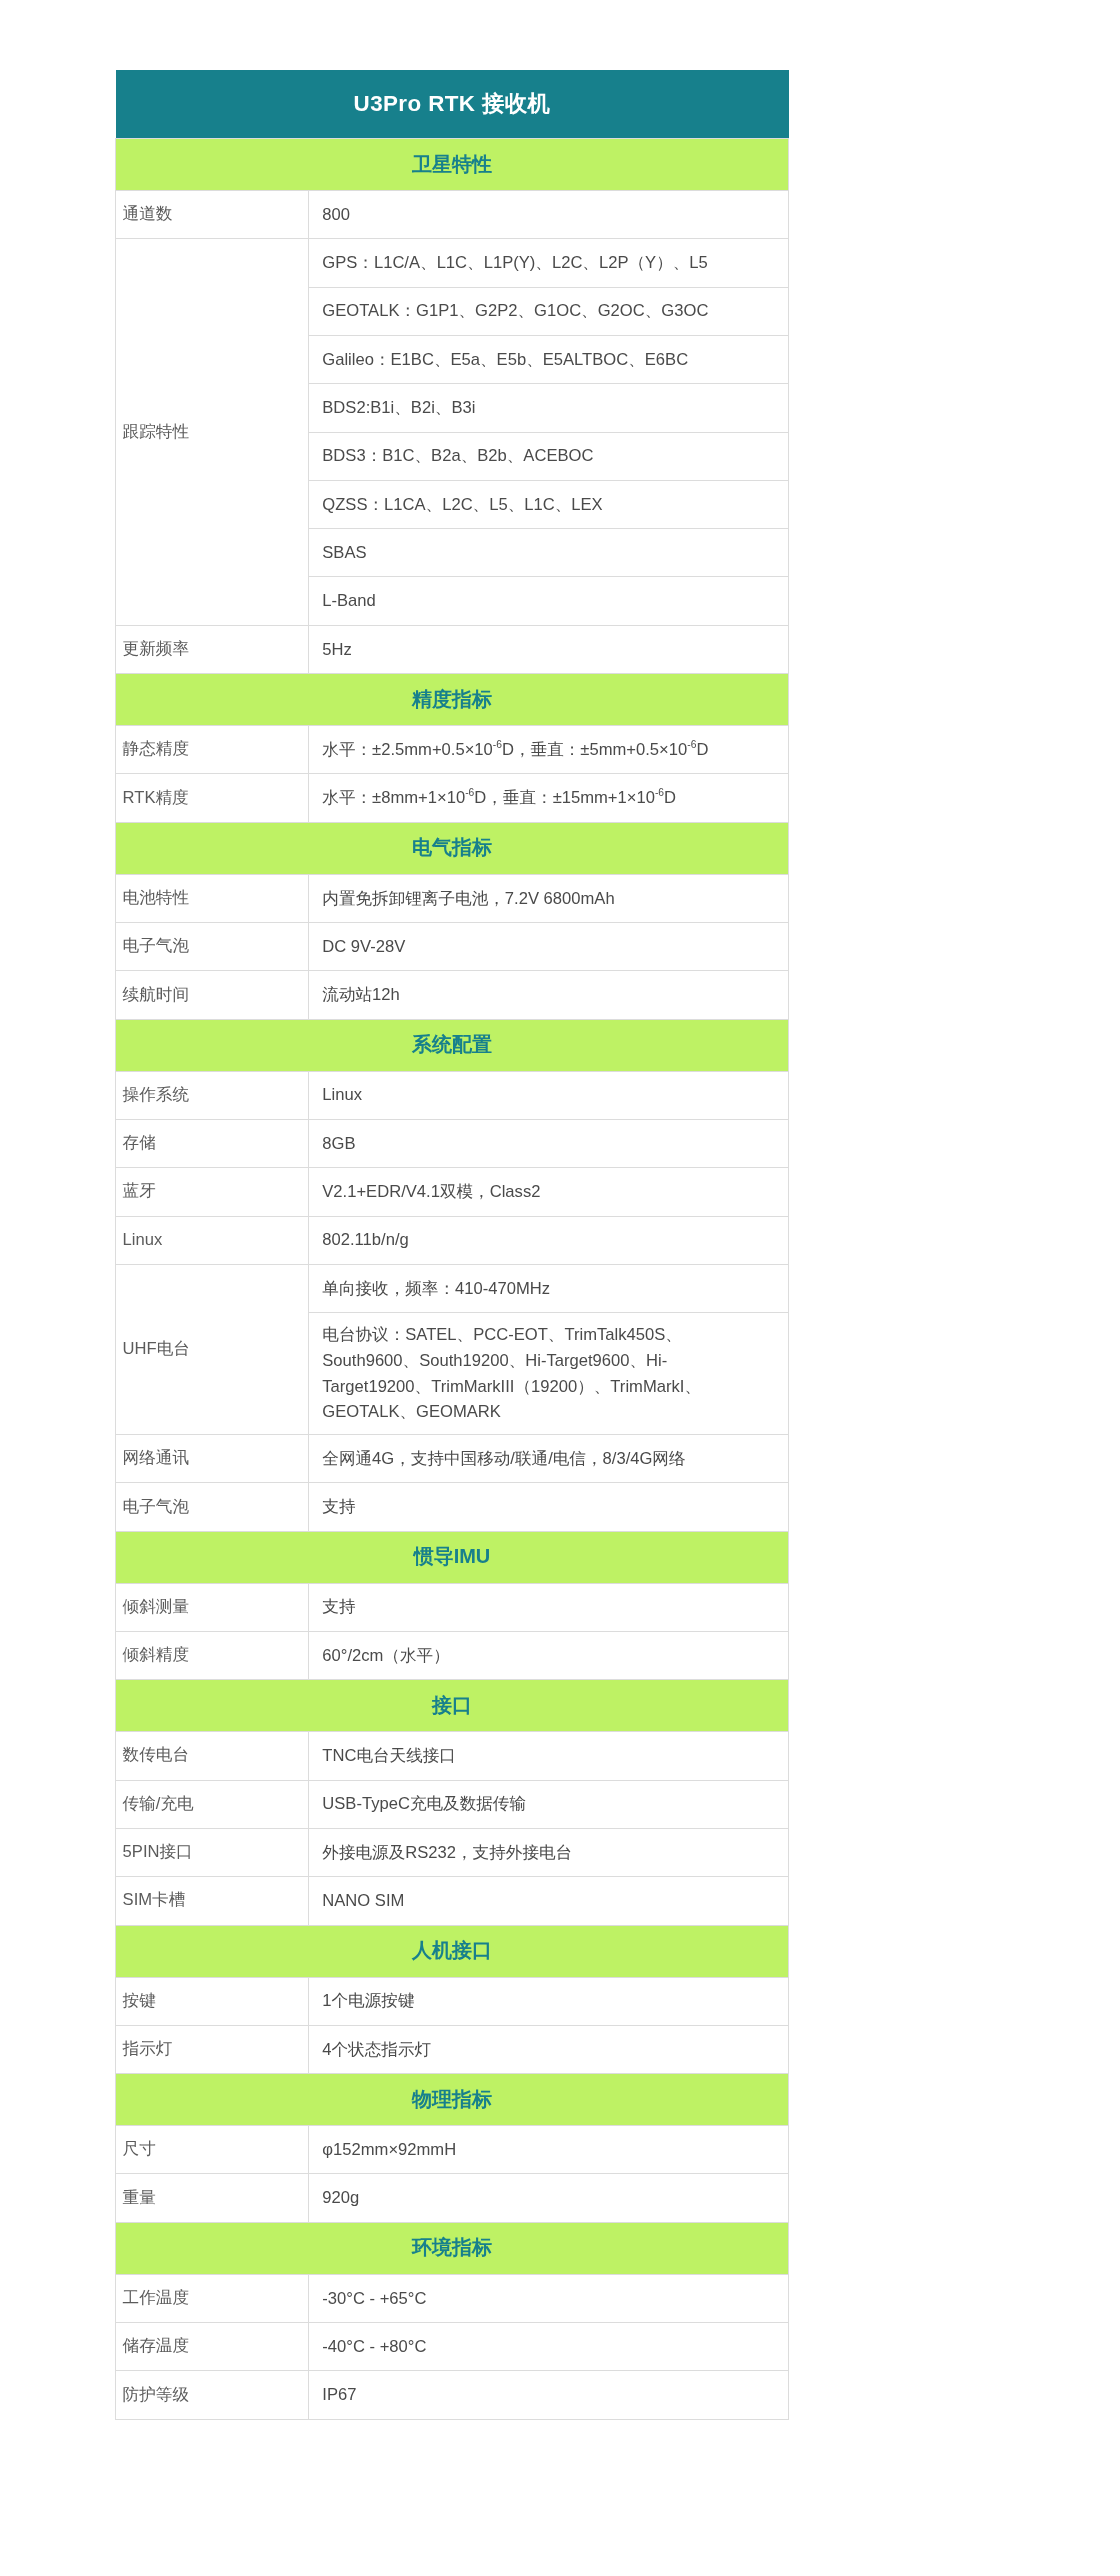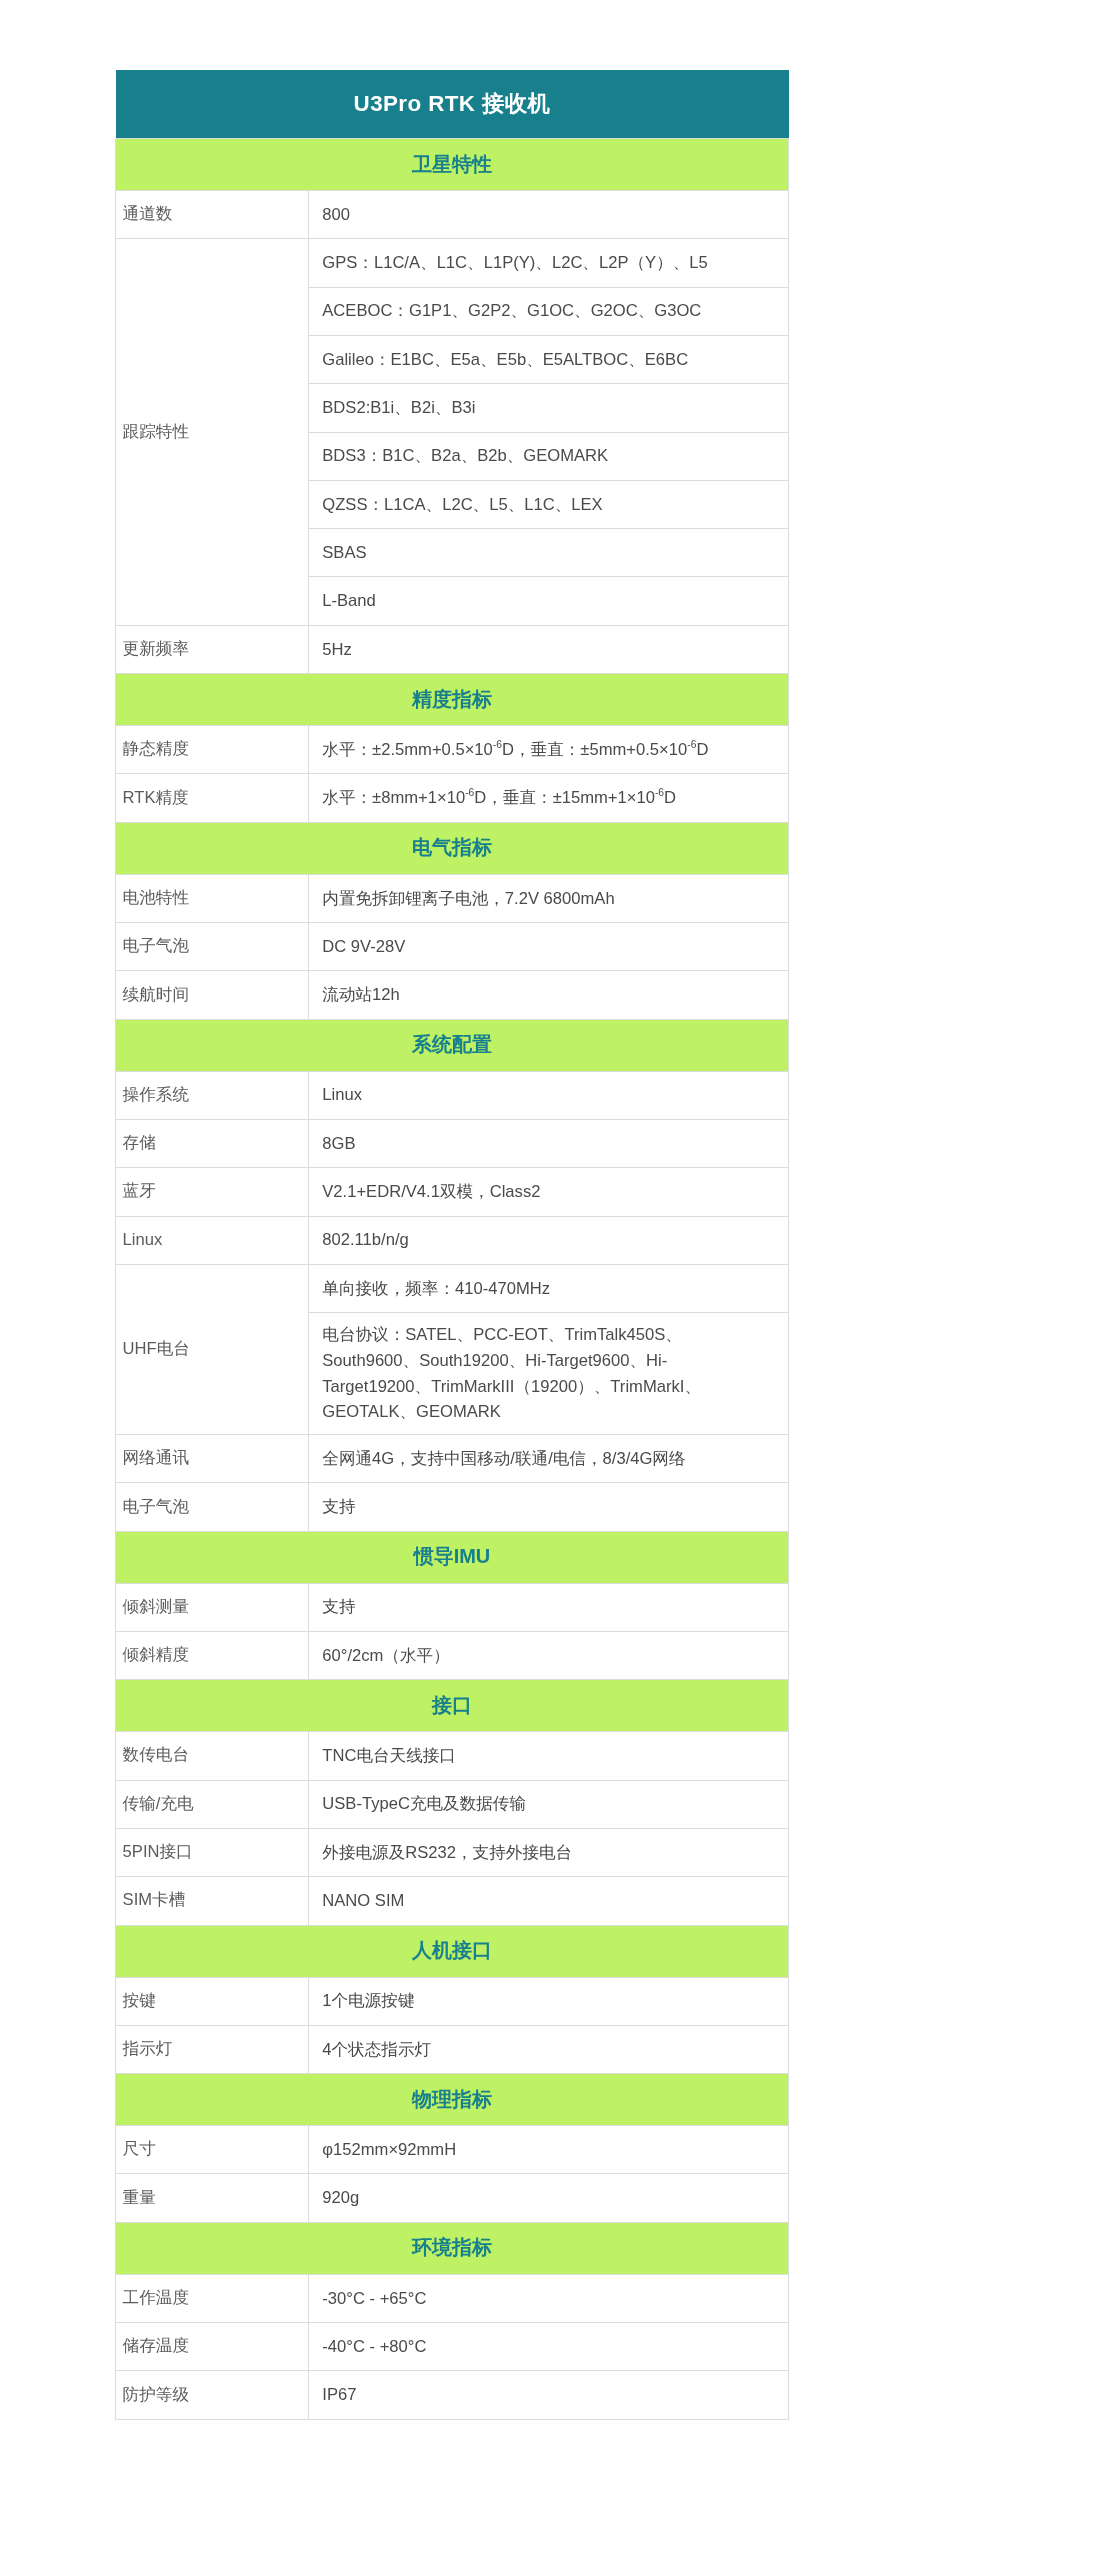--- a/index.html
+++ b/index.html
@@ -97,30 +97,30 @@
         </tr>
         <tr>
           <td class="label" rowspan="1">通道数</td>
           <td class="value">800</td>
         </tr>
         <tr>
           <td class="label" rowspan="8">跟踪特性</td>
           <td class="value">GPS：L1C/A、L1C、L1P(Y)、L2C、L2P（Y）、L5</td>
         </tr>
         <tr>
-          <td class="value">ACEBOC：G1P1、G2P2、G1OC、G2OC、G3OC</td>
+          <td class="value">GEOTALK：G1P1、G2P2、G1OC、G2OC、G3OC</td>
         </tr>
         <tr>
           <td class="value">Galileo：E1BC、E5a、E5b、E5ALTBOC、E6BC</td>
         </tr>
         <tr>
           <td class="value">BDS2:B1i、B2i、B3i</td>
         </tr>
         <tr>
-          <td class="value">BDS3：B1C、B2a、B2b、GEOMARK</td>
+          <td class="value">BDS3：B1C、B2a、B2b、ACEBOC</td>
         </tr>
         <tr>
           <td class="value">QZSS：L1CA、L2C、L5、L1C、LEX</td>
         </tr>
         <tr>
           <td class="value">SBAS</td>
         </tr>
         <tr>
           <td class="value">L-Band</td>
         </tr>

